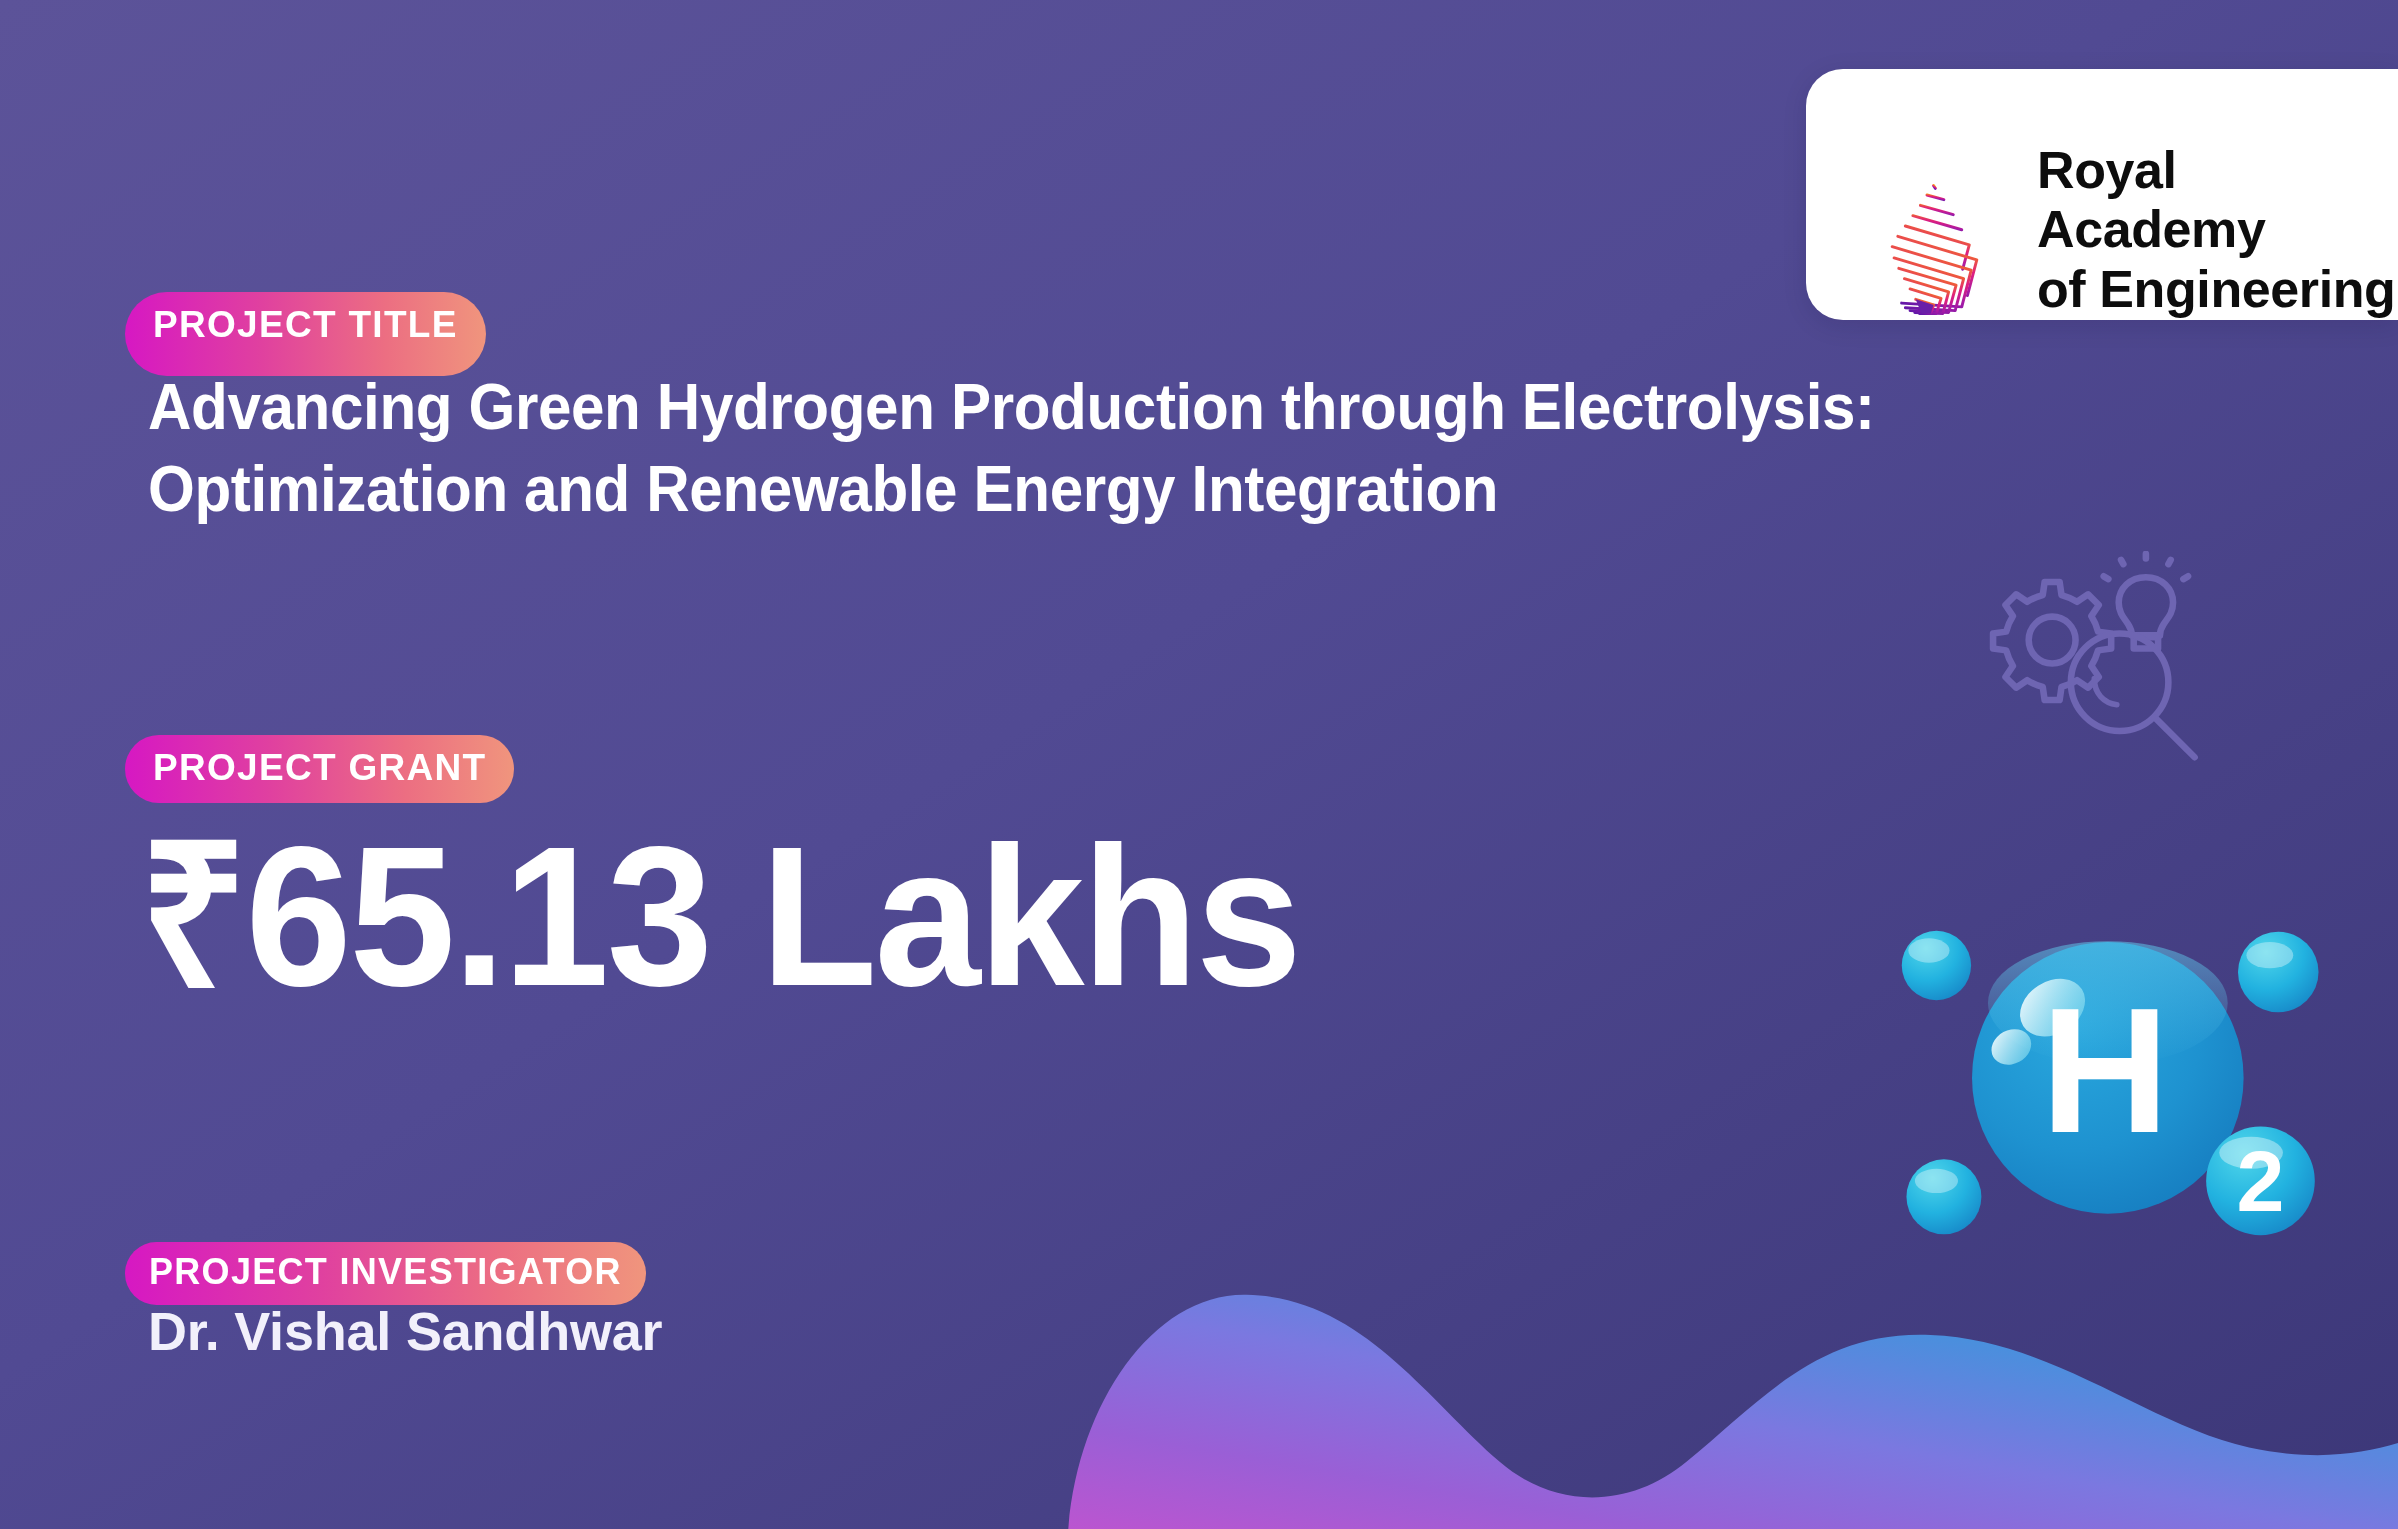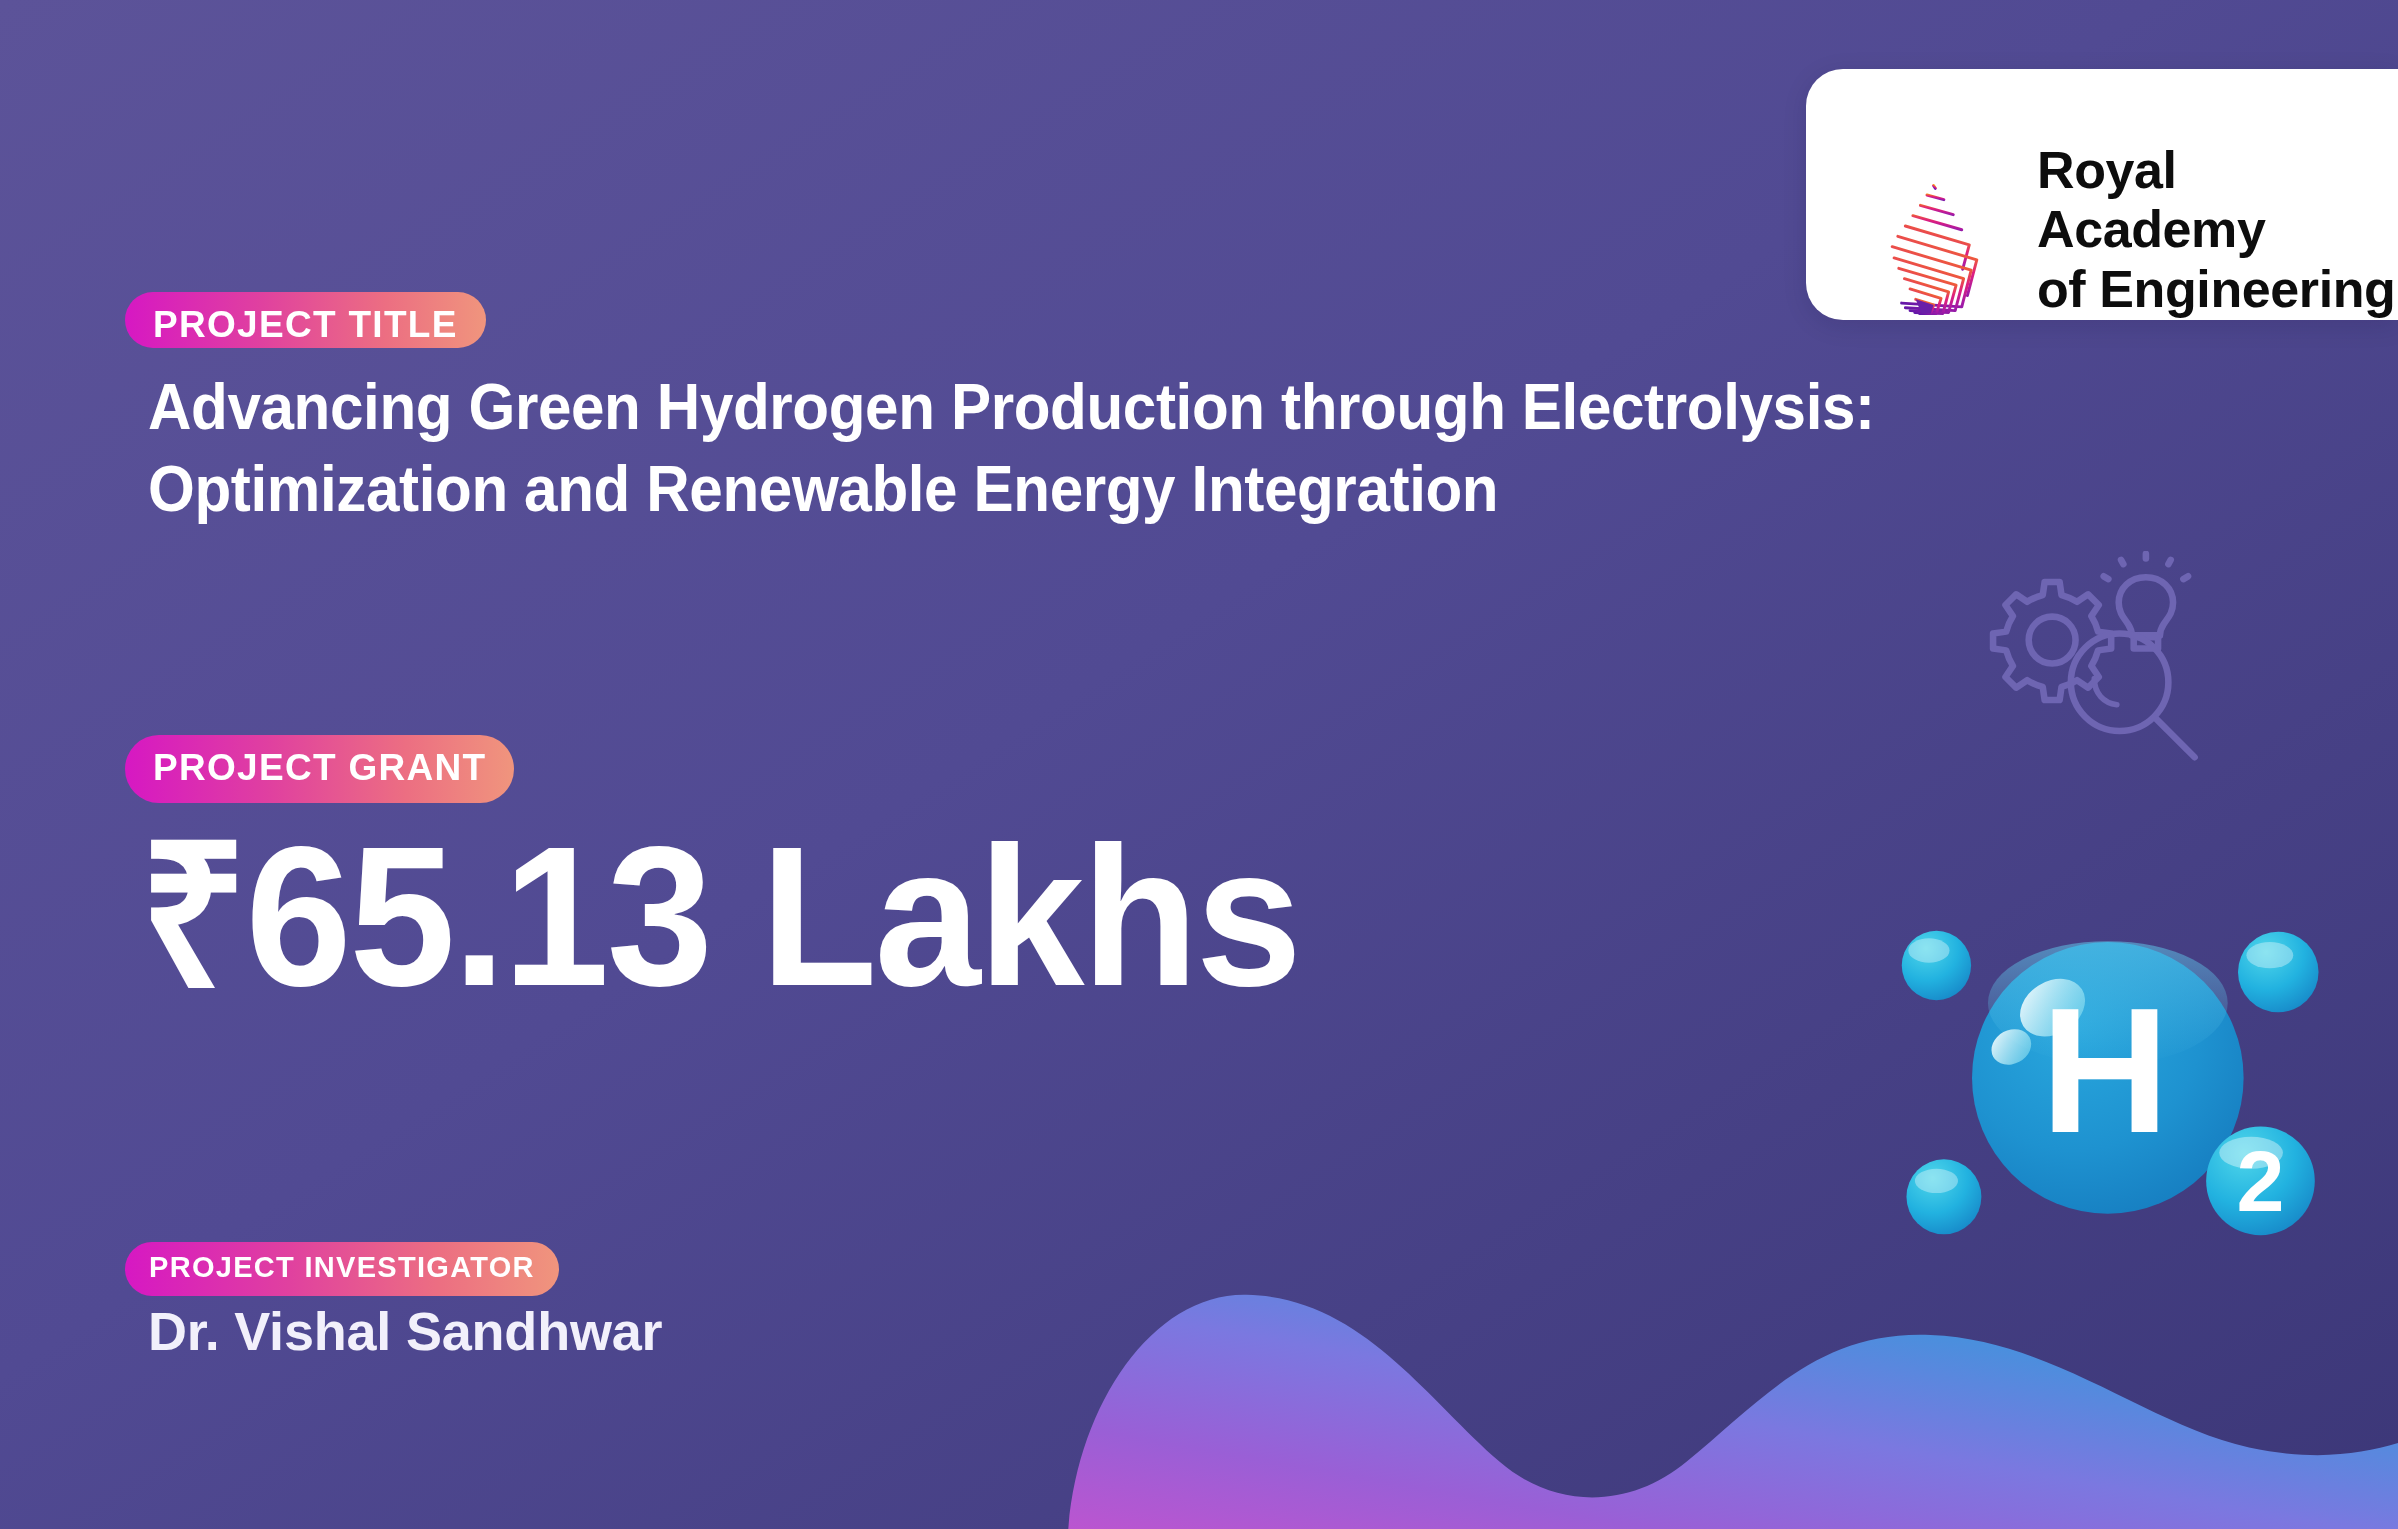--- a/index.html
+++ b/index.html
@@ -67,34 +67,34 @@
     border-radius: 936px;
     background: linear-gradient(90deg, #d618c3 0%, #e0419f 38%, #ec6e82 72%, #f0957d 100%);
     box-sizing: border-box;
   }
 
   .badge-title {
     position: absolute;
     left: 125px;
     top: 292px;
     font-size: 37px;
-    padding: 12px 28px 2px 28px;
+    padding: 12px 28px 30px 28px;
   }
   .badge-grant {
     position: absolute;
     left: 125px;
     top: 735px;
     font-size: 37px;
     padding: 12px 28px 14px 28px;
   }
   .badge-pi {
     position: absolute;
     left: 125px;
     top: 1242px;
-    font-size: 29px;
+    font-size: 36px;
     padding: 9.4px 24px 11.2px 24px;
   }
 
   
   .project-title {
     position: absolute;
     left: 148px;
     top: 367px;
     width: 1930px;
     color: #ffffff;

